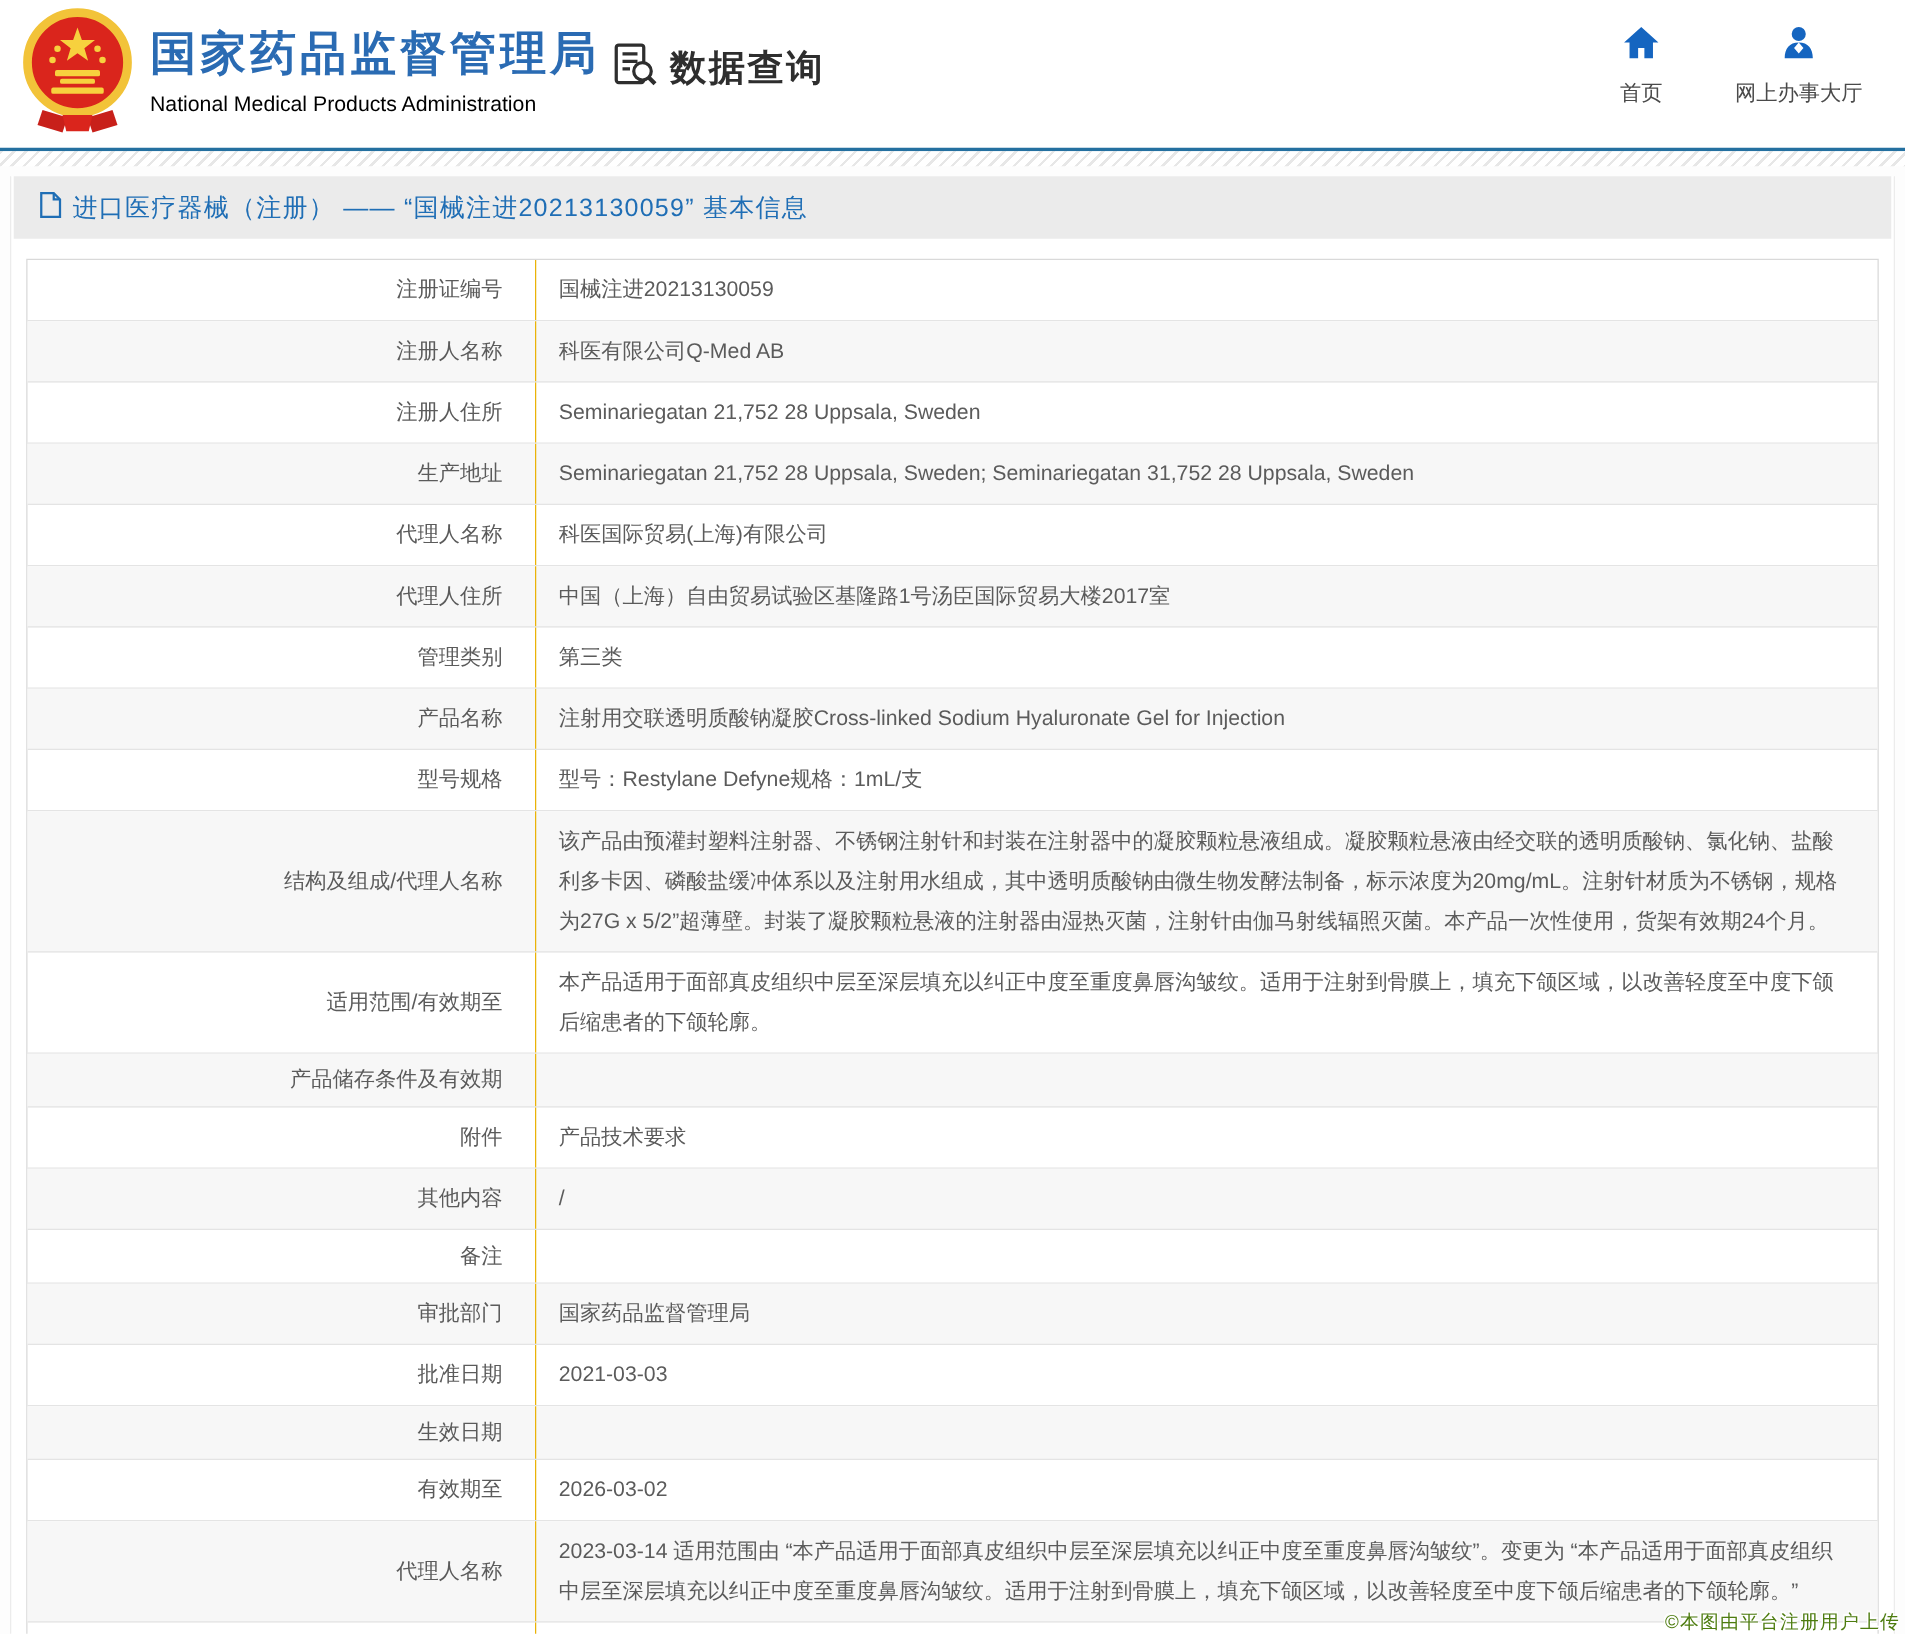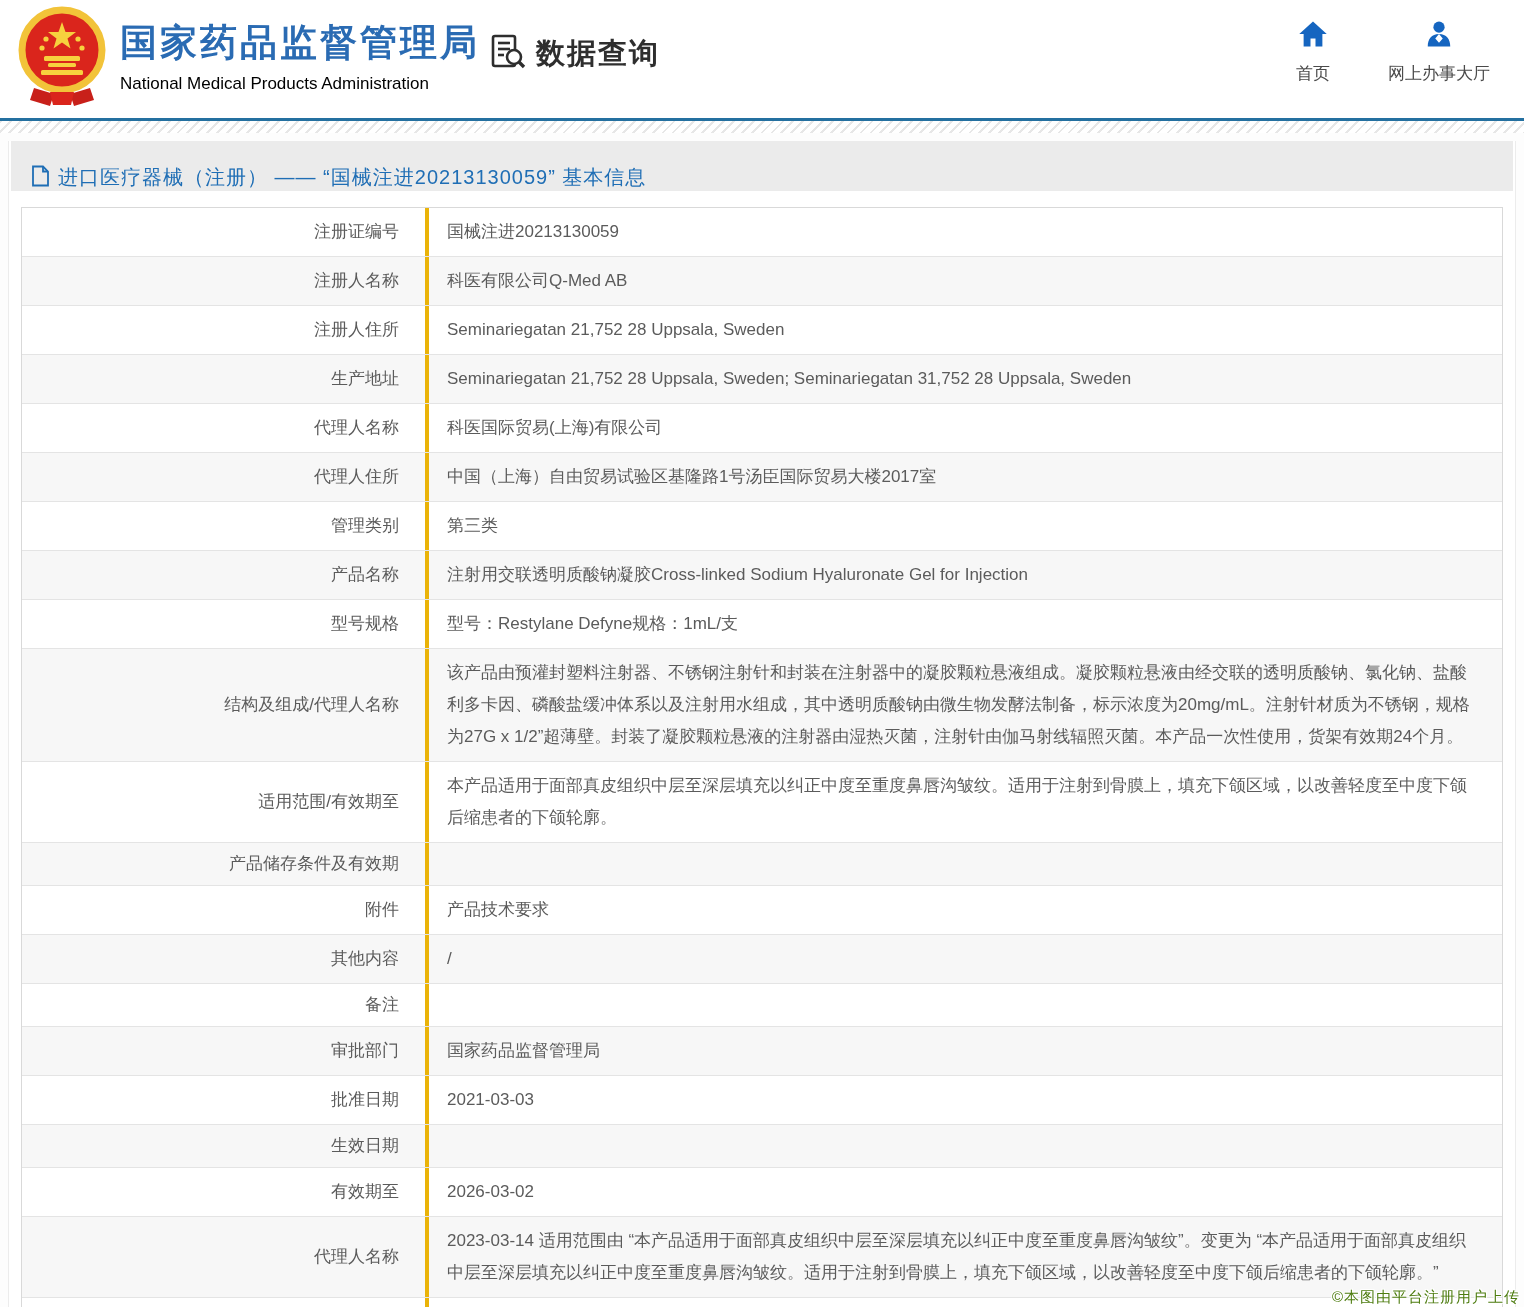--- a/index.html
+++ b/index.html
@@ -19,29 +19,29 @@
   .top-nav { position:absolute; right:34px; top:20px; display:flex; gap:58px; }
   .nav-item { display:flex; flex-direction:column; align-items:center; cursor:pointer; }
   .nav-item .nav-label { font-size:17px; color:#4a4a4a; margin-top:10px;font-family:Liberation Serif, serif; }
   
   .blue-line { height:3px; background:#2470a0; }
   .hatch-band { height:12px;
     background: repeating-linear-gradient(135deg, #e7e7e7 0px, #e7e7e7 2px, #ffffff 2px, #ffffff 7px); }
   
   .content { margin:0 8px; background:#fff; border-left:1px solid #ececec; border-right:1px solid #ececec; padding-bottom:8px; min-height:1150px; }
   .title-bar { margin:8px 2px 0 2px; background:#ebebeb; height:50px;
-    display:flex; align-items:flex-end; padding-left:20px; gap:8px; }
+    display:flex; align-items:center; padding-left:20px; gap:8px; }
   .title-bar .title-text { font-size:20px; color:#1f6eb5; letter-spacing:1px; }
   
   .info-table { margin:16px 12px 0 12px; border:1px solid #d9d9d9; background:#fff; }
   .tr { display:flex; border-bottom:1px solid #e4e4e4; min-height:43px; }
   .tr:last-child { border-bottom:none; }
   .tr:nth-child(even) { background:#f7f7f7; }
   .td { font-size:17px; line-height:32px; }
-  .td.label { width:407px; border-right:4px solid #eab308;
+  .td.label { width:407px; border-right:1px solid #eab308;
     display:flex; align-items:center; justify-content:flex-end; gap:5px;
     text-align:right; padding:5px 26px 5px 10px; color:#5b5b5b; }
   .td.value { flex:1; display:flex; align-items:center; padding:8px 24px 8px 18px; color:#5b5b5b; }
   .td.value a { color:#4aa0f0; text-decoration:none; }
   
   .watermark { position:absolute; right:4px; bottom:0px; font-size:15px; font-weight:normal; color:#4d7c0f;
     text-shadow:-1px -1px 0 #fff, 1px -1px 0 #fff, -1px 1px 0 #fff, 1px 1px 0 #fff; letter-spacing:1px; }
 </style>
 </head>
 <body>
@@ -172,21 +172,21 @@
       <div class="tr">
         <div class="td label">
           <span>型号规格</span>
         </div>
         <div class="td value">型号：Restylane Defyne规格：1mL/支</div>
       </div>
       <div class="tr">
         <div class="td label">
           <span>结构及组成/代理人名称</span>
         </div>
-        <div class="td value">该产品由预灌封塑料注射器、不锈钢注射针和封装在注射器中的凝胶颗粒悬液组成。凝胶颗粒悬液由经交联的透明质酸钠、氯化钠、盐酸利多卡因、磷酸盐缓冲体系以及注射用水组成，其中透明质酸钠由微生物发酵法制备，标示浓度为20mg/mL。注射针材质为不锈钢，规格为27G x 1/2”超薄壁。封装了凝胶颗粒悬液的注射器由湿热灭菌，注射针由伽马射线辐照灭菌。本产品一次性使用，货架有效期24个月。</div>
+        <div class="td value">该产品由预灌封塑料注射器、不锈钢注射针和封装在注射器中的凝胶颗粒悬液组成。凝胶颗粒悬液由经交联的透明质酸钠、氯化钠、盐酸利多卡因、磷酸盐缓冲体系以及注射用水组成，其中透明质酸钠由微生物发酵法制备，标示浓度为20mg/mL。注射针材质为不锈钢，规格为27G x 5/2”超薄壁。封装了凝胶颗粒悬液的注射器由湿热灭菌，注射针由伽马射线辐照灭菌。本产品一次性使用，货架有效期24个月。</div>
       </div>
       <div class="tr">
         <div class="td label">
           <span>适用范围/有效期至</span>
         </div>
         <div class="td value">本产品适用于面部真皮组织中层至深层填充以纠正中度至重度鼻唇沟皱纹。适用于注射到骨膜上，填充下颌区域，以改善轻度至中度下颌后缩患者的下颌轮廓。</div>
       </div>
       <div class="tr">
         <div class="td label">
           <span>产品储存条件及有效期</span>

